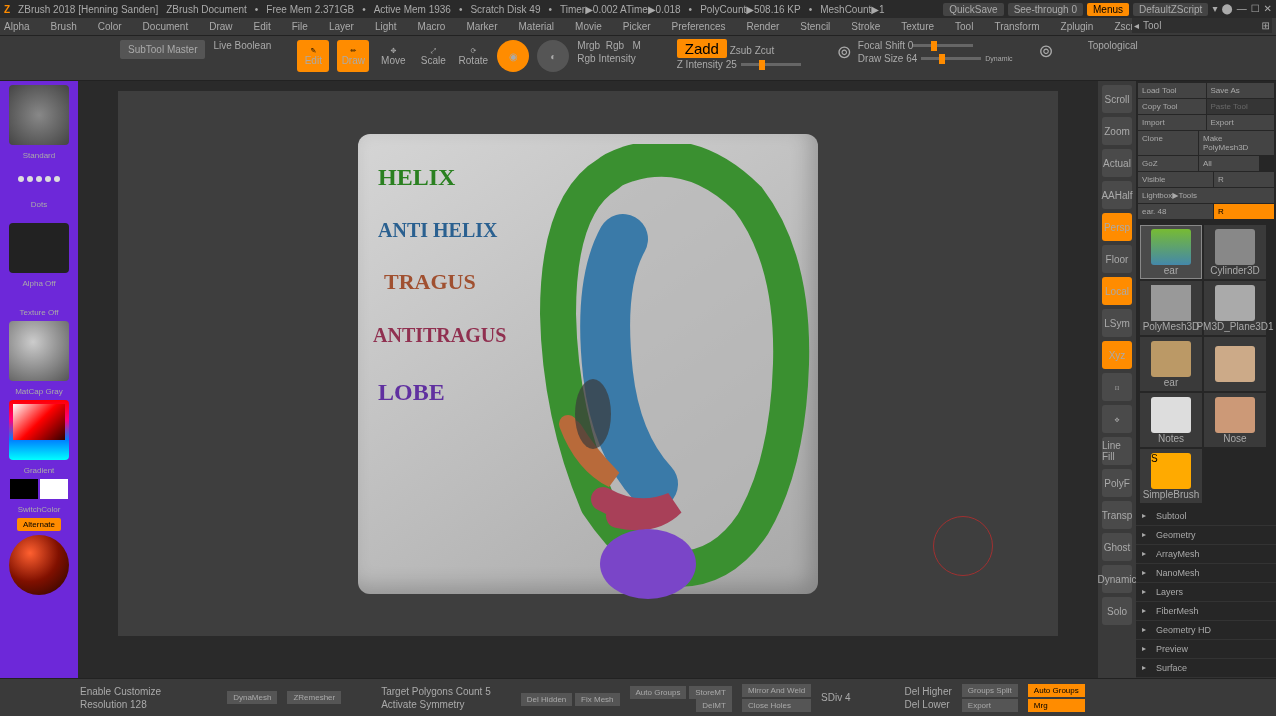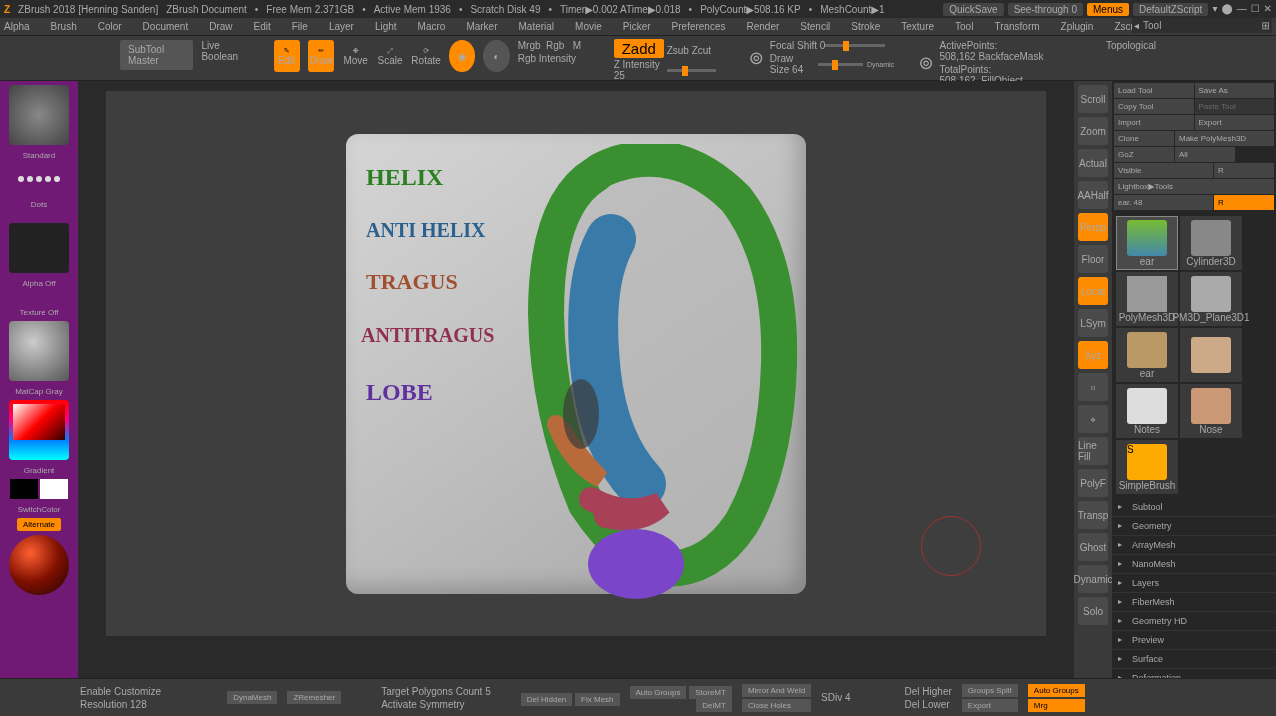--- a/index.html
+++ b/index.html
@@ -16,48 +16,48 @@
 .toolbar .gizmo-btn{width:32px;height:32px;display:flex;flex-direction:column;align-items:center;justify-content:center;font-size:7px;border-radius:3px}
 .toolbar .gizmo-btn.active{background:#ff8c00;color:#000}
 .toolbar .circle-btn{width:32px;height:32px;border-radius:50%;display:flex;align-items:center;justify-content:center}
 .toolbar .circle-btn.orange{background:#ff8c00}
 .toolbar .circle-btn.gray{background:#555}
 .toolbar .label-group{display:flex;flex-direction:column;gap:2px;font-size:8px}
 .toolbar .zadd{background:#ff8c00;color:#000;padding:1px 8px;border-radius:2px;font-size:15px}
 .toolbar .slider{width:60px;height:3px;background:#666;position:relative}
 .toolbar .slider::after{content:'';position:absolute;width:6px;height:10px;background:#ff8c00;top:-3px;left:30%}
 .main{display:flex;height:600px}
-.left-panel{width:78px;background:#701a75;padding:4px;display:flex;flex-direction:column;gap:4px;align-items:center}
+.left-panel{width:78px;background:#6d28d9;padding:4px;display:flex;flex-direction:column;gap:4px;align-items:center}
 .brush-prev{width:60px;height:60px;background:radial-gradient(circle,#888,#444);border-radius:4px}
 .dots-prev{width:60px;height:30px;display:flex;align-items:center;justify-content:center;gap:3px}
 .dots-prev i{width:6px;height:6px;background:#ddd;border-radius:50%}
 .alpha-off{width:60px;height:50px;background:#222;border-radius:4px;margin-top:10px}
 .tex-prev{width:60px;height:60px;background:radial-gradient(circle at 40% 35%,#ccc,#555);border-radius:4px}
 .color-pick{width:60px;height:60px;background:linear-gradient(to bottom,red,#ff0080,#0080ff,cyan);border-radius:4px;position:relative}
 .color-pick::before{content:'';position:absolute;inset:4px 4px 20px 4px;background:linear-gradient(135deg,#fff,red,#300)}
 .swatch-row{display:flex;gap:2px}
 .swatch{width:28px;height:20px}
 .mat-sphere{width:60px;height:60px;border-radius:50%;background:radial-gradient(circle at 35% 30%,#ff6030,#801000,#200400)}
 .lbl{font-size:8px;margin-top:2px}
 .alt-btn{background:#ff8c00;color:#000;padding:2px 6px;font-size:8px;border-radius:2px}
 .canvas-area{flex:1;background:#2a2a2a;padding:10px;position:relative;display:flex;justify-content:center}
 .canvas-bg{width:940px;height:545px;background:#3e3e3e;display:flex;align-items:center;justify-content:center;position:relative}
 .ear-card{width:460px;height:460px;background:linear-gradient(145deg,#d5d5d5,#a8a8a8);border-radius:12px;position:relative;box-shadow:inset -8px -8px 20px rgba(0,0,0,.2)}
 .ear-svg{position:absolute;left:140px;top:10px;width:330px;height:460px}
 .anno{position:absolute;font-family:'Comic Sans MS',cursive;font-weight:bold;font-size:24px}
 .anno.helix{color:#2a8020;top:30px;left:20px}
 .anno.antihelix{color:#2a6090;top:85px;left:20px;font-size:20px}
-.anno.tragus{color:#a05030;top:135px;left:20px;font-size:22px}
+.anno.tragus{color:#a05030;top:135px;left:26px;font-size:22px}
 .anno.antitragus{color:#903050;top:190px;left:15px;font-size:20px}
 .anno.lobe{color:#6030a0;top:245px;left:20px}
 .circ-cursor{position:absolute;width:60px;height:60px;border:1px solid #a03030;border-radius:50%;right:65px;bottom:60px}
 .right-icons{width:38px;background:#3a3a3a;padding:4px 2px;display:flex;flex-direction:column;gap:4px;align-items:center}
 .ricon{width:30px;height:28px;background:#4a4a4a;border-radius:3px;display:flex;flex-direction:column;align-items:center;justify-content:center;font-size:6px}
 .ricon.active{background:#ff8c00;color:#000}
-.tool-panel{width:164px;background:#2f2f2f;display:flex;flex-direction:column}
+.tool-panel{width:140px;background:#2f2f2f;display:flex;flex-direction:column}
 .tool-btns{display:flex;flex-wrap:wrap;gap:1px;padding:2px;background:#262626}
 .tool-btn{flex:1 0 45%;background:#444;padding:3px 4px;font-size:8px;text-align:left;min-width:60px}
 .tool-btn.full{flex:1 0 100%}
 .tool-btn.orange{background:#ff8c00;color:#000}
 .subtool-grid{display:flex;flex-wrap:wrap;gap:2px;padding:4px;background:#262626}
 .st-item{width:62px;height:54px;background:#3a3a3a;display:flex;flex-direction:column;align-items:center;justify-content:center;font-size:7px;position:relative}
 .st-item .thumb{width:40px;height:36px;background:#666;border-radius:3px}
 .st-item.sel{background:#4a4a4a;border:1px solid #888}
 .accordion{flex:1;overflow:auto;background:#262626}
 .acc-item{padding:4px 8px 4px 20px;font-size:9px;border-bottom:1px solid #333;cursor:pointer;position:relative}
@@ -168,24 +168,20 @@
       <div style="display:flex;align-items:center;gap:4px">
           <span>Draw Size  64</span>
           <div class="slider"></div>
           <span style="font-size:7px">Dynamic</span>
         </div>
     </div>
   </div>
   <div style="width:10px"></div>
   <div style="display:flex;align-items:center;gap:6px">
     <span style="font-size:18px">⊚</span>
-    <div class="label-group">
-      <div><span>ActivePoints: 508,162</span>&nbsp;<span>BackfaceMask</span></div>
-      <div><span>TotalPoints: 508,162</span>&nbsp;&nbsp;<span>FillObject</span></div>
-    </div>
   </div>
   <span style="margin-left:26px">Topological</span>
 </div>
 
 <div class="main">
   <div class="left-panel">
     <div class="brush-prev"></div>
     <div class="lbl">Standard</div>
     <div class="dots-prev">
         <i></i>

